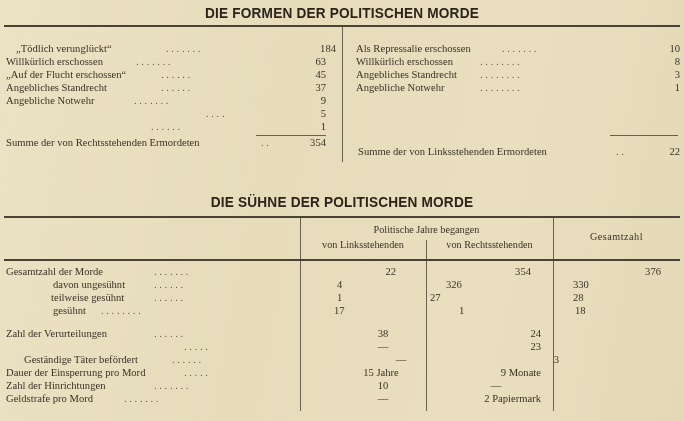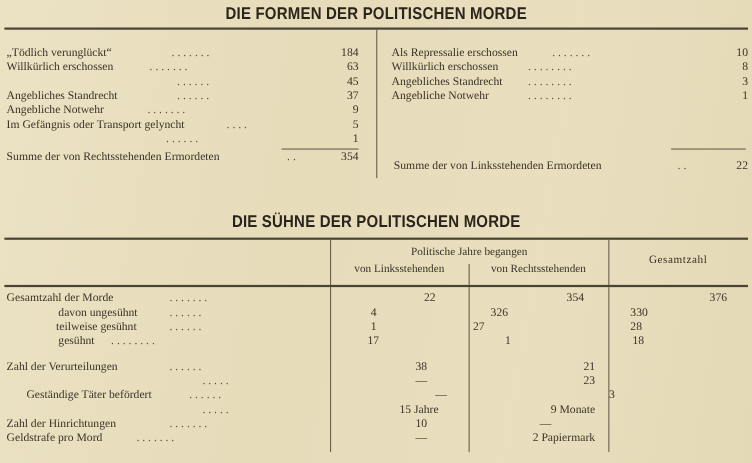--- a/index.html
+++ b/index.html
@@ -30,46 +30,46 @@
     .hdr { font-size:10.2px; white-space:nowrap; color:#3a3226; }
   </style>
 </head>
 <body>
 
 <div class="abs title" style="top:4px;">DIE FORMEN DER POLITISCHEN MORDE</div>
 <div class="abs rule" style="top:25px; left:4px; width:676px;"></div>
 <div class="abs vline" style="top:27px; left:342px; height:135px;"></div>
 
 <div>
-  <div class="abs row" style="top:42px; left:6px; width:320px; height:13px;">
+  <div class="abs row" style="top:42px; left:16px; width:320px; height:13px;">
     <span class="label" style="left:0">„Tödlich verunglückt“</span>
     <span class="dots" style="left:150px">.       .       .       .       .       .       .</span>
     <span class="num" style="right:0; width:40px">184</span>
   </div>
   <div class="abs row" style="top:55px; left:6px; width:320px; height:13px;">
     <span class="label" style="left:0">Willkürlich erschossen</span>
     <span class="dots" style="left:130px">.       .       .       .       .       .       .</span>
     <span class="num" style="right:0; width:40px">63</span>
   </div>
   <div class="abs row" style="top:68px; left:6px; width:320px; height:13px;">
+    <span class="label" style="left:0">„Auf der Flucht erschossen“</span>
     <span class="dots" style="left:155px">.       .       .       .       .       .</span>
     <span class="num" style="right:0; width:40px">45</span>
   </div>
   <div class="abs row" style="top:81px; left:6px; width:320px; height:13px;">
     <span class="label" style="left:0">Angebliches Standrecht</span>
     <span class="dots" style="left:155px">.       .       .       .       .       .</span>
     <span class="num" style="right:0; width:40px">37</span>
   </div>
   <div class="abs row" style="top:94px; left:6px; width:320px; height:13px;">
     <span class="label" style="left:0">Angebliche Notwehr</span>
     <span class="dots" style="left:128px">.       .       .       .       .       .       .</span>
     <span class="num" style="right:0; width:40px">9</span>
   </div>
   <div class="abs row" style="top:107px; left:6px; width:320px; height:13px;">
-    <span class="label" style="left:0">Im Gefängnis oder Transport gelyncht</span>
     <span class="dots" style="left:200px">.       .       .       .</span>
     <span class="num" style="right:0; width:40px">5</span>
   </div>
   <div class="abs row" style="top:120px; left:6px; width:320px; height:13px;">
     <span class="dots" style="left:145px">.       .       .       .       .       .</span>
     <span class="num" style="right:0; width:40px">1</span>
   </div>
   <div class="abs rule thin" style="top:135px; left:256px; width:70px;"></div>
   <div class="abs row" style="top:136px; left:6px; width:320px; height:13px;">
     <span class="label" style="left:0">Summe der von Rechtsstehenden Ermordeten</span>
@@ -154,37 +154,38 @@
     <span class="dots" style="left:95px">.       .       .       .       .       .       .       .</span>
     <span class="numl" style="left:328px">17</span>
     <span class="numl" style="left:453px">1</span>
     <span class="numl" style="left:569px">18</span>
   </div>
 
   <div class="abs row" style="top:327px; left:6px; width:674px; height:13px;">
     <span class="label" style="left:0">Zahl der Verurteilungen</span>
     <span class="dots" style="left:148px">.       .       .       .       .       .</span>
     <span class="numc" style="left:352px; width:50px">38</span>
-    <span class="num" style="left:450px; width:85px">21</span>
+    <span class="num" style="left:450px; width:85px">24</span>
   </div>
 
   <div class="abs row" style="top:340px; left:6px; width:674px; height:13px;">
     <span class="dots" style="left:178px">.       .       .       .       .</span>
     <span class="numc" style="left:352px; width:50px">—</span>
     <span class="num" style="left:450px; width:85px">23</span>
   </div>
 
   <div class="abs row" style="top:353px; left:24px; width:674px; height:13px;font-family:Liberation Serif, serif;">
     <span class="label" style="left:0">Geständige Täter befördert</span>
     <span class="dots" style="left:148px">.       .       .       .       .       .</span>
     <span class="numc" style="left:352px; width:50px">—</span>
     <span class="num" style="left:450px; width:85px">3</span>
   </div>
 
   <div class="abs row" style="top:366px; left:6px; width:674px; height:13px;">
+    <span class="label" style="left:0">Dauer der Einsperrung pro Mord</span>
     <span class="dots" style="left:178px">.       .       .       .       .</span>
     <span class="numc" style="left:340px; width:70px">15 Jahre</span>
     <span class="num" style="left:450px; width:85px">9 Monate</span>
   </div>
 
   <div class="abs row" style="top:379px; left:6px; width:674px; height:13px;">
     <span class="label" style="left:0">Zahl der Hinrichtungen</span>
     <span class="dots" style="left:148px">.       .       .       .       .       .       .</span>
     <span class="numc" style="left:352px; width:50px">10</span>
     <span class="numc" style="left:465px; width:50px">—</span>

